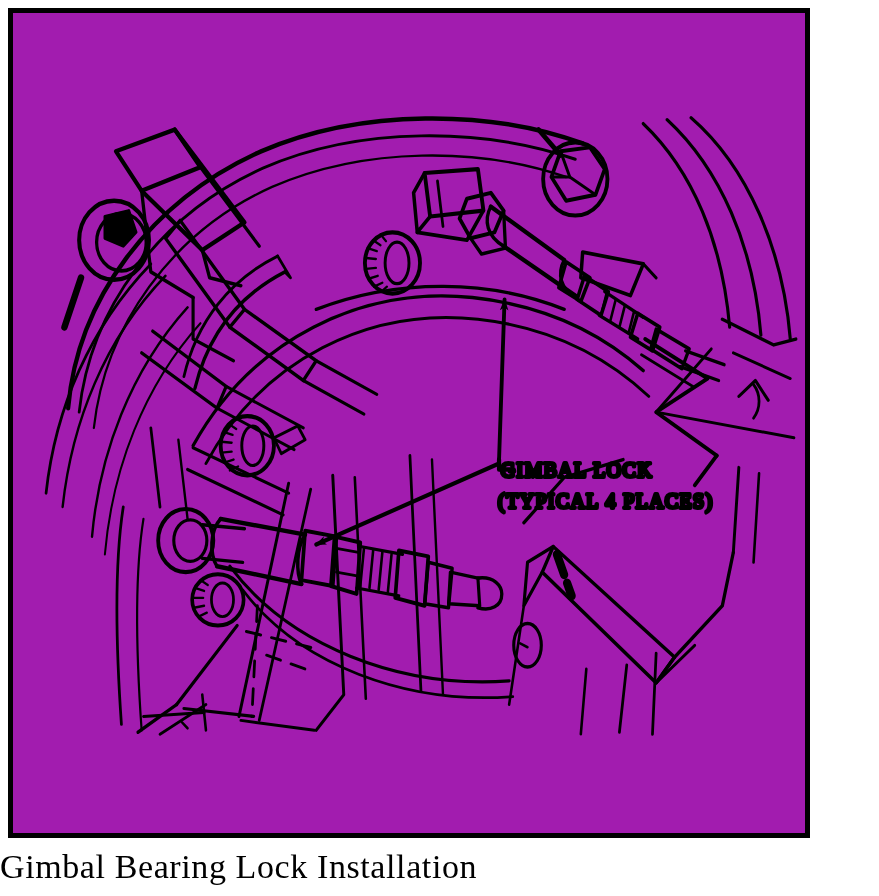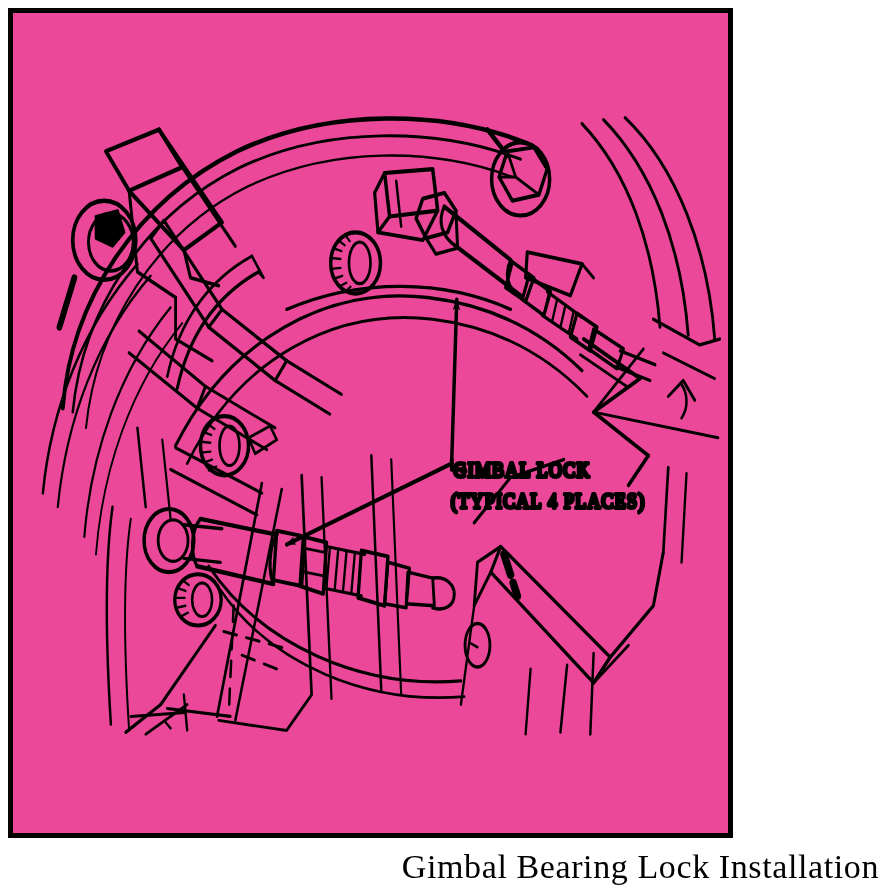--- a/index.html
+++ b/index.html
@@ -17,40 +17,40 @@
   #figure-root {
     position: relative;
     width: 879px;
     height: 896px;
     background: #ffffff;
   }
   #figure-frame {
     position: absolute;
     left: 8px;
     top: 8px;
-    width: 725px;
+    width: 802px;
     height: 830px;
     border: 5px solid #000000;
     box-sizing: border-box;
-    background: #ec4899;
+    background: #a21caf;
   }
   #drawing-canvas {
     position: absolute;
     left: 0;
     top: 0;
     width: 100%;
     height: 100%;
     display: block;
   }
   #figure-caption {
     position: absolute;
     left: 0;
     top: 845px;
     width: 879px;
-    text-align: right;
+    text-align: left;
     font-family: "Liberation Serif", serif;
     font-size: 34px;
     line-height: 44px;
     letter-spacing: 0.6px;
     color: #000000;
     white-space: nowrap;
   }
   .callout-text {
     font-family: "Liberation Serif", serif;
     font-weight: 400;

